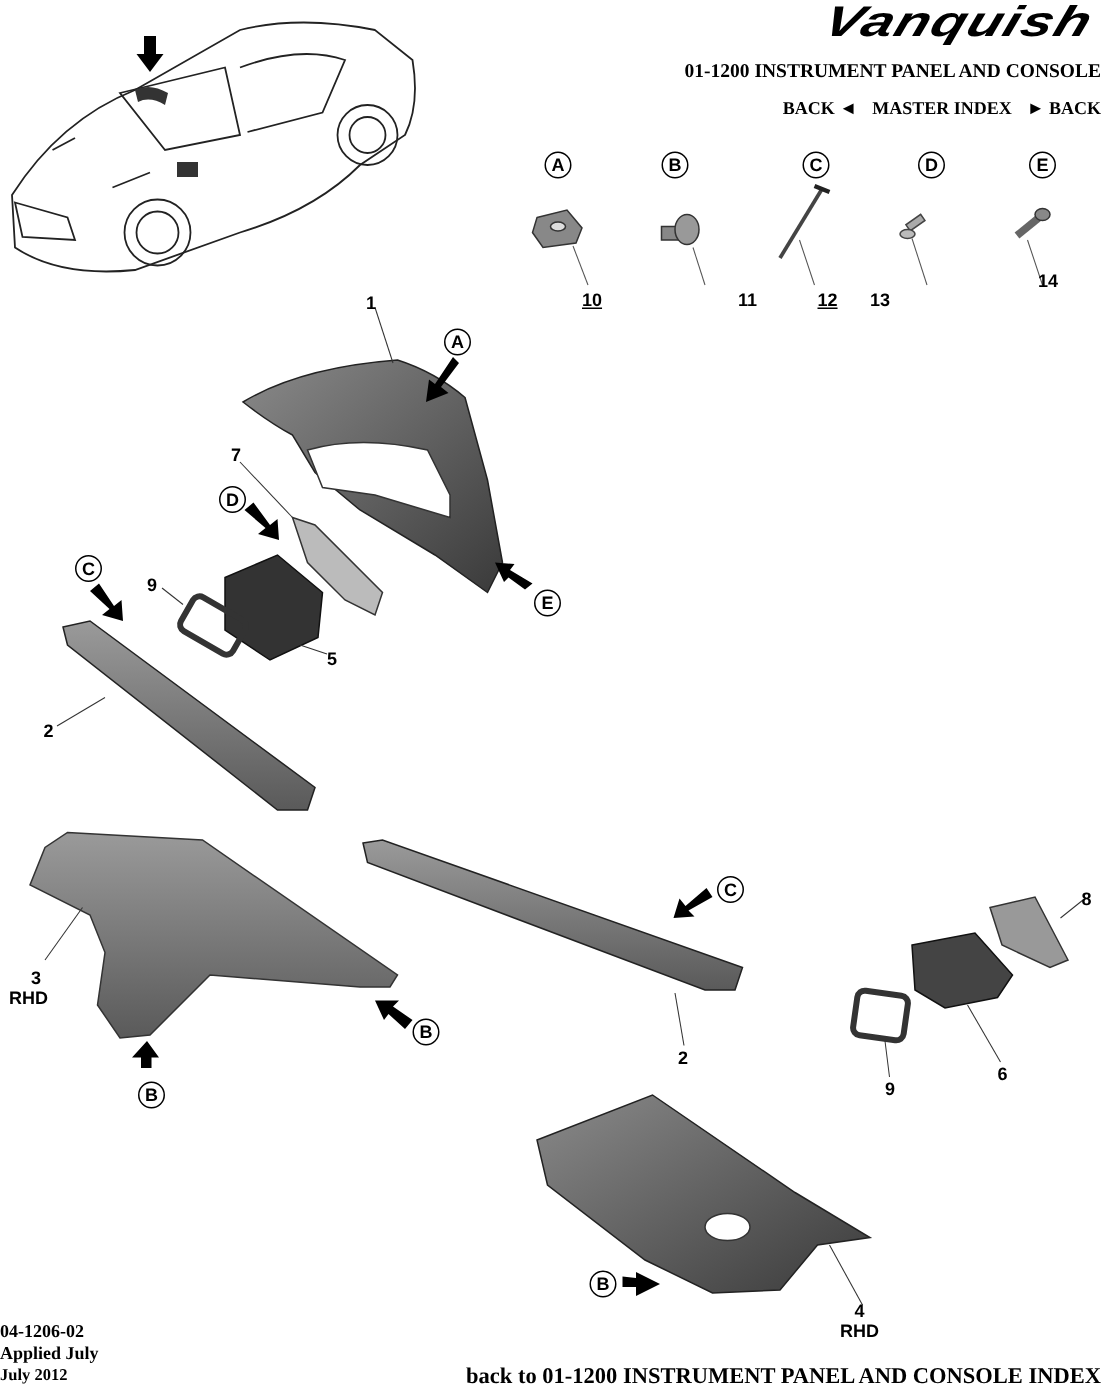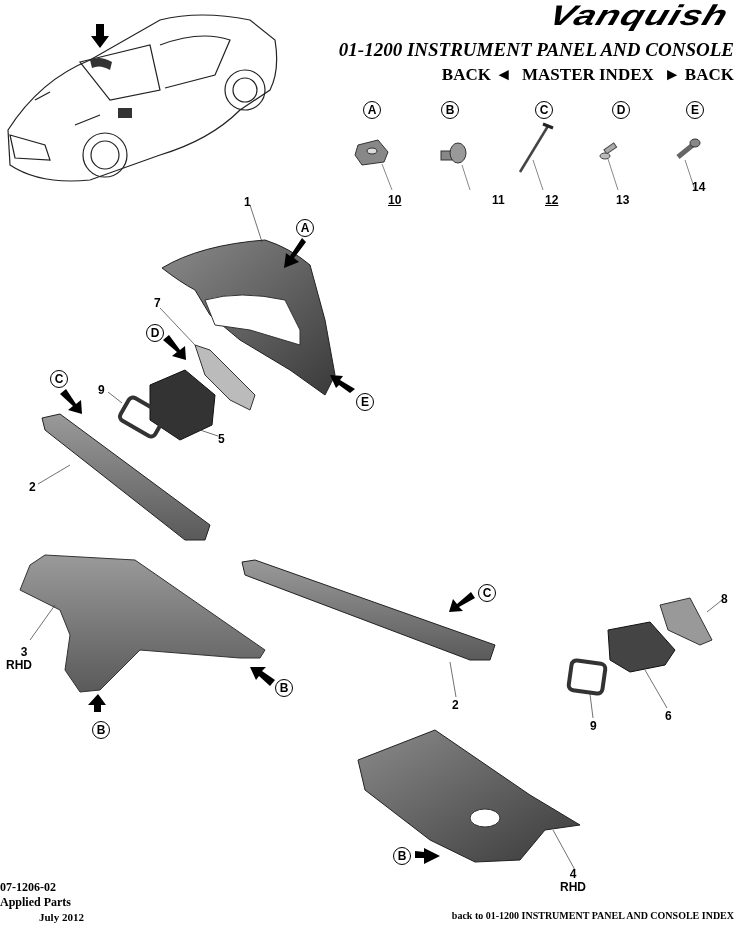--- a/index.html
+++ b/index.html
@@ -1,27 +1,27 @@
 <!DOCTYPE html>
 <html><head>
 <meta charset="utf-8">
 <style>
   html, body { margin:0; padding:0; background:#ffffff; }
   body { width:737px; height:927px; position:relative; overflow:hidden; font-family:"Liberation Sans", sans-serif; color:#000; }
   .abs { position:absolute; }
   .serif { font-family:"Liberation Serif", serif; font-weight:bold; }
   .logo { right:4px; top:0px; font-family:"Liberation Sans", sans-serif; font-style:italic; font-weight:bold; font-size:38px; letter-spacing:1px; transform:skewX(-18deg) scaleY(0.75); transform-origin:right top; line-height:40px; }
-  .title { right:3px; top:39px; font-size:19px; white-space:nowrap;font-style:italic; }
-  .nav { right:3px; top:65px; font-size:17px; display:flex; gap:10px; white-space:nowrap; }
+  .title { right:3px; top:39px; font-size:13px; white-space:nowrap; }
+  .nav { right:3px; top:65px; font-size:12px; display:flex; gap:10px; white-space:nowrap; }
   .nav span { cursor:pointer; }
   .callout-circle { width:18px; height:18px; border:1.3px solid #000; border-radius:50%; display:flex; align-items:center; justify-content:center; font-size:12px; font-weight:bold; background:#fff; box-sizing:border-box; }
   .num { font-size:12px; font-weight:bold; }
   .footer-left { left:0; top:880px; font-size:12px; line-height:15px; }
-  .footer-left .d { font-size:11px;margin-left:39px; }
-  .footer-right { right:3px; top:910px; font-size:10px; cursor:pointer; white-space:nowrap; }
+  .footer-left .d { font-size:11px; }
+  .footer-right { right:3px; top:910px; font-size:15px; cursor:pointer; white-space:nowrap; }
   svg { position:absolute; left:0; top:0; }
 </style>
 </head>
 <body>
 
 <svg width="737" height="927" viewBox="0 0 737 927">
   <defs>
     <linearGradient id="g1" x1="0" y1="0" x2="1" y2="1">
       <stop offset="0" stop-color="#8a8a8a"></stop>
         <stop offset="1" stop-color="#3a3a3a"></stop>
@@ -129,21 +129,21 @@
 </div>
 
 <div class="abs callout-circle" style="left:363px;top:101px;">A</div>
 <div class="abs callout-circle" style="left:441px;top:101px;">B</div>
 <div class="abs callout-circle" style="left:535px;top:101px;">C</div>
 <div class="abs callout-circle" style="left:612px;top:101px;">D</div>
 <div class="abs callout-circle" style="left:686px;top:101px;">E</div>
 <div class="abs num" style="left:388px;top:193px;text-decoration:underline;">10</div>
 <div class="abs num" style="left:492px;top:193px;">11</div>
 <div class="abs num" style="left:545px;top:193px;text-decoration:underline;">12</div>
-<div class="abs num" style="left:616px;top:193px;">13</div>
+<div class="abs num" style="left:580px;top:193px;">13</div>
 <div class="abs num" style="left:692px;top:180px;">14</div>
 
 <div class="abs num" style="left:244px;top:195px;">1</div>
 <div class="abs callout-circle" style="left:296px;top:219px;">A</div>
 <div class="abs num" style="left:154px;top:296px;">7</div>
 <div class="abs callout-circle" style="left:146px;top:324px;">D</div>
 <div class="abs callout-circle" style="left:356px;top:393px;">E</div>
 <div class="abs callout-circle" style="left:50px;top:370px;">C</div>
 <div class="abs num" style="left:98px;top:383px;">9</div>
 <div class="abs num" style="left:218px;top:432px;">5</div>
@@ -159,17 +159,17 @@
 <div class="abs num" style="left:721px;top:592px;">8</div>
 <div class="abs num" style="left:665px;top:709px;">6</div>
 <div class="abs num" style="left:590px;top:719px;">9</div>
 <div class="abs callout-circle" style="left:393px;top:847px;">B</div>
 <div class="abs num" style="left:560px;top:868px;text-align:center;line-height:13px;">
   <div>4</div>
   <div>RHD</div>
 </div>
 
 <div class="abs footer-left serif">
-  <div>07-1206-02</div>
-  <div>Applied Parts</div>
+  <div>04-1206-02</div>
+  <div>Applied July</div>
   <div class="d">July 2012</div>
 </div>
 <div class="abs footer-right serif">back to 01-1200 INSTRUMENT PANEL AND CONSOLE INDEX</div>
 
 </body></html>

